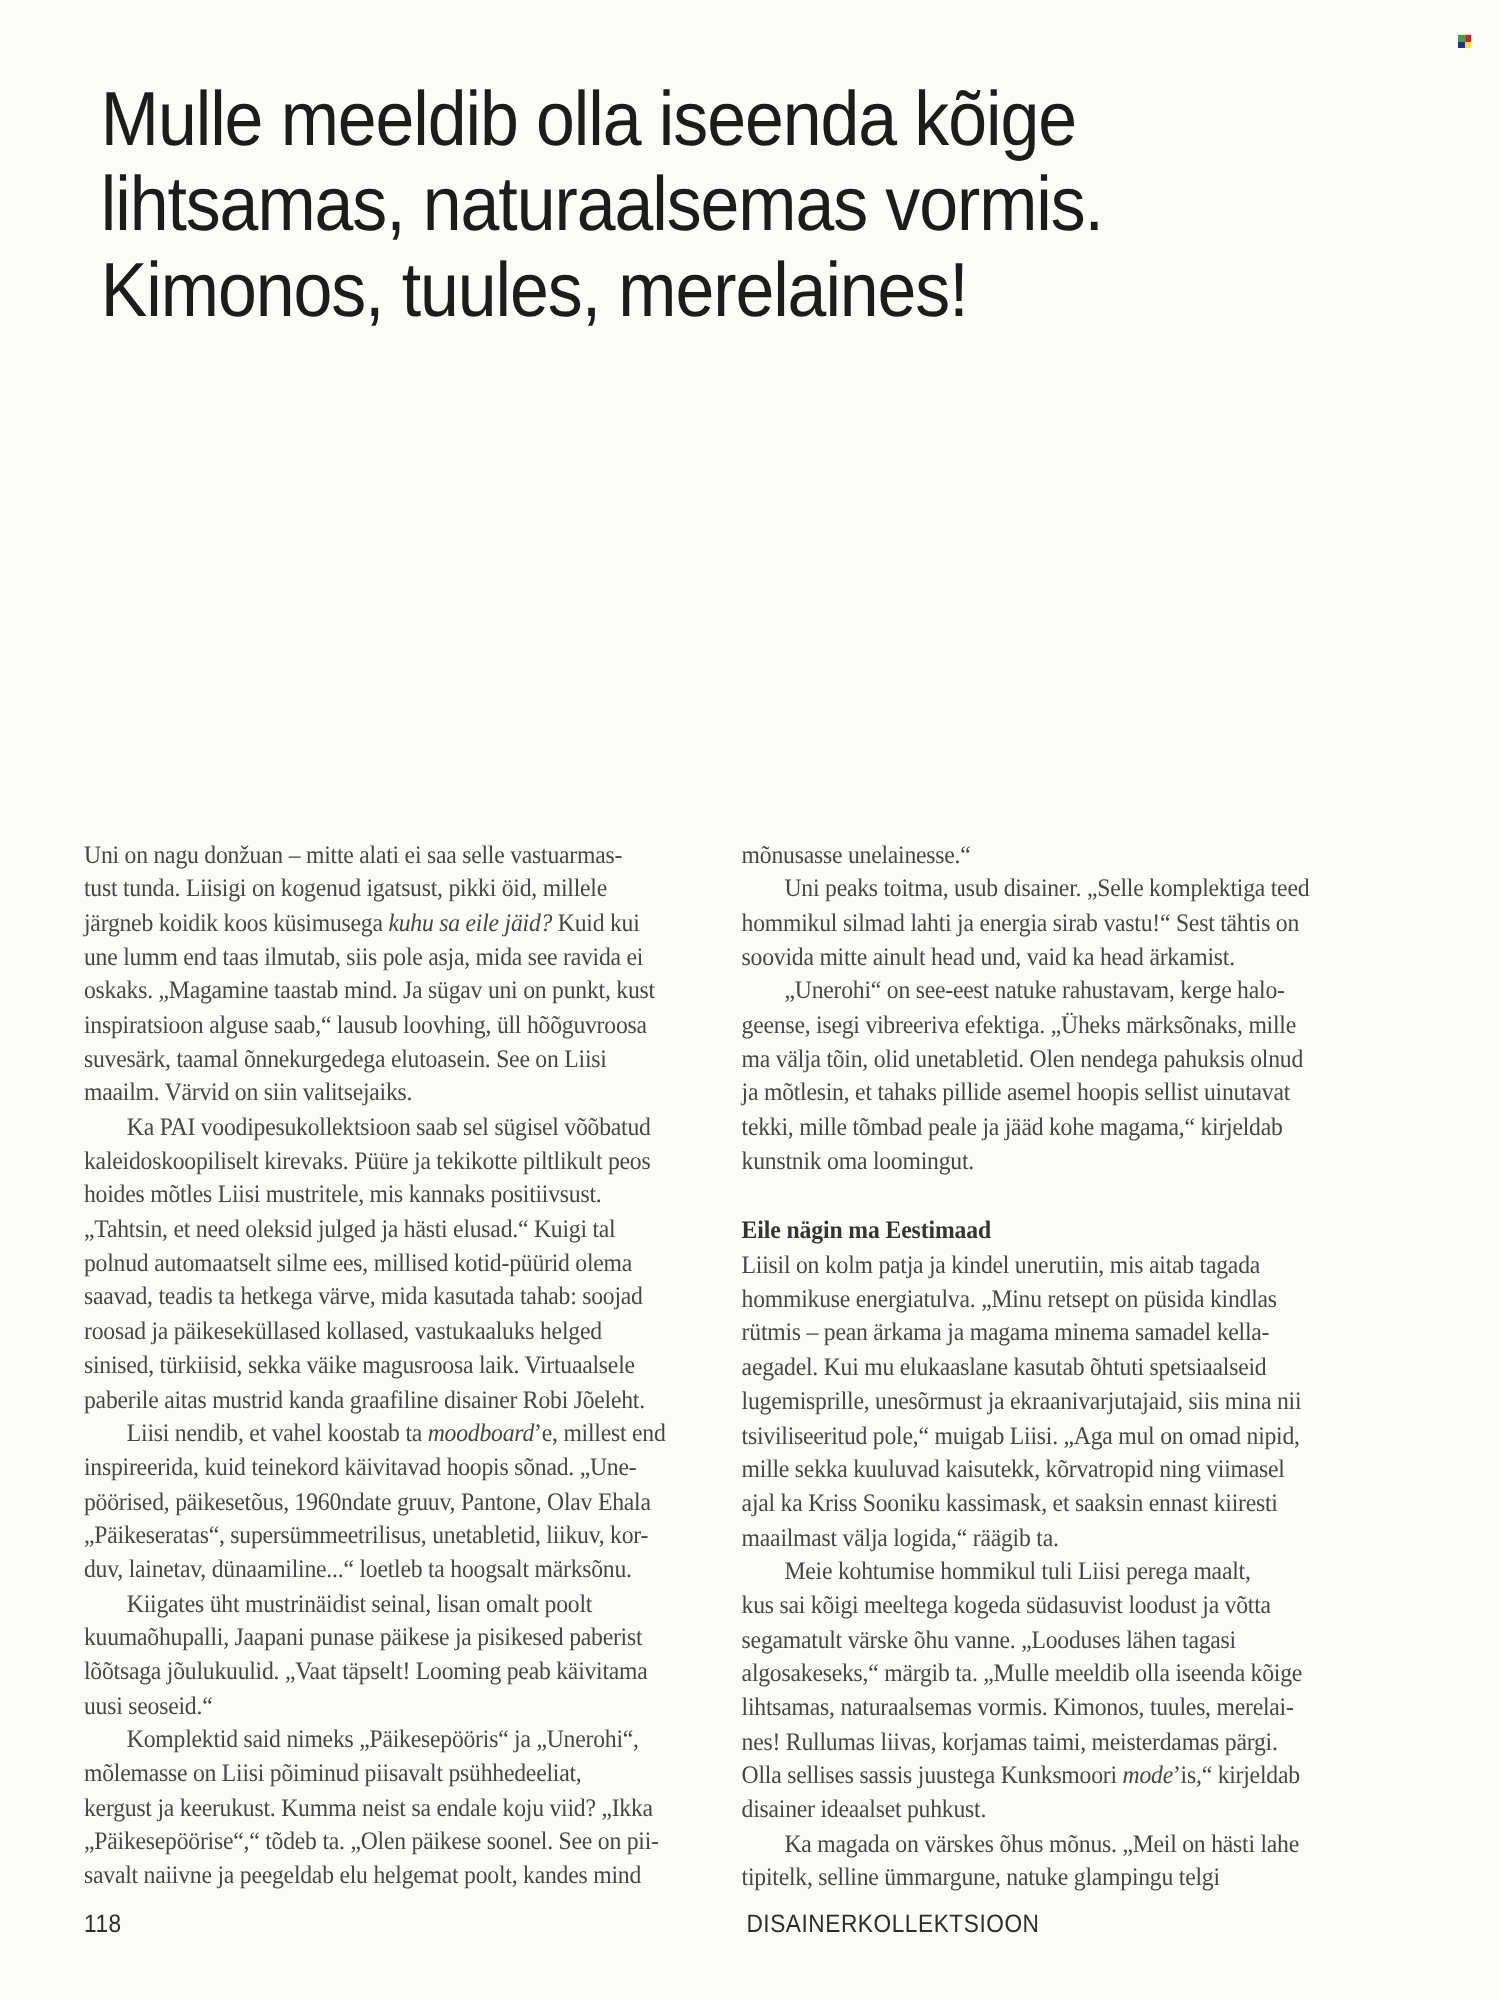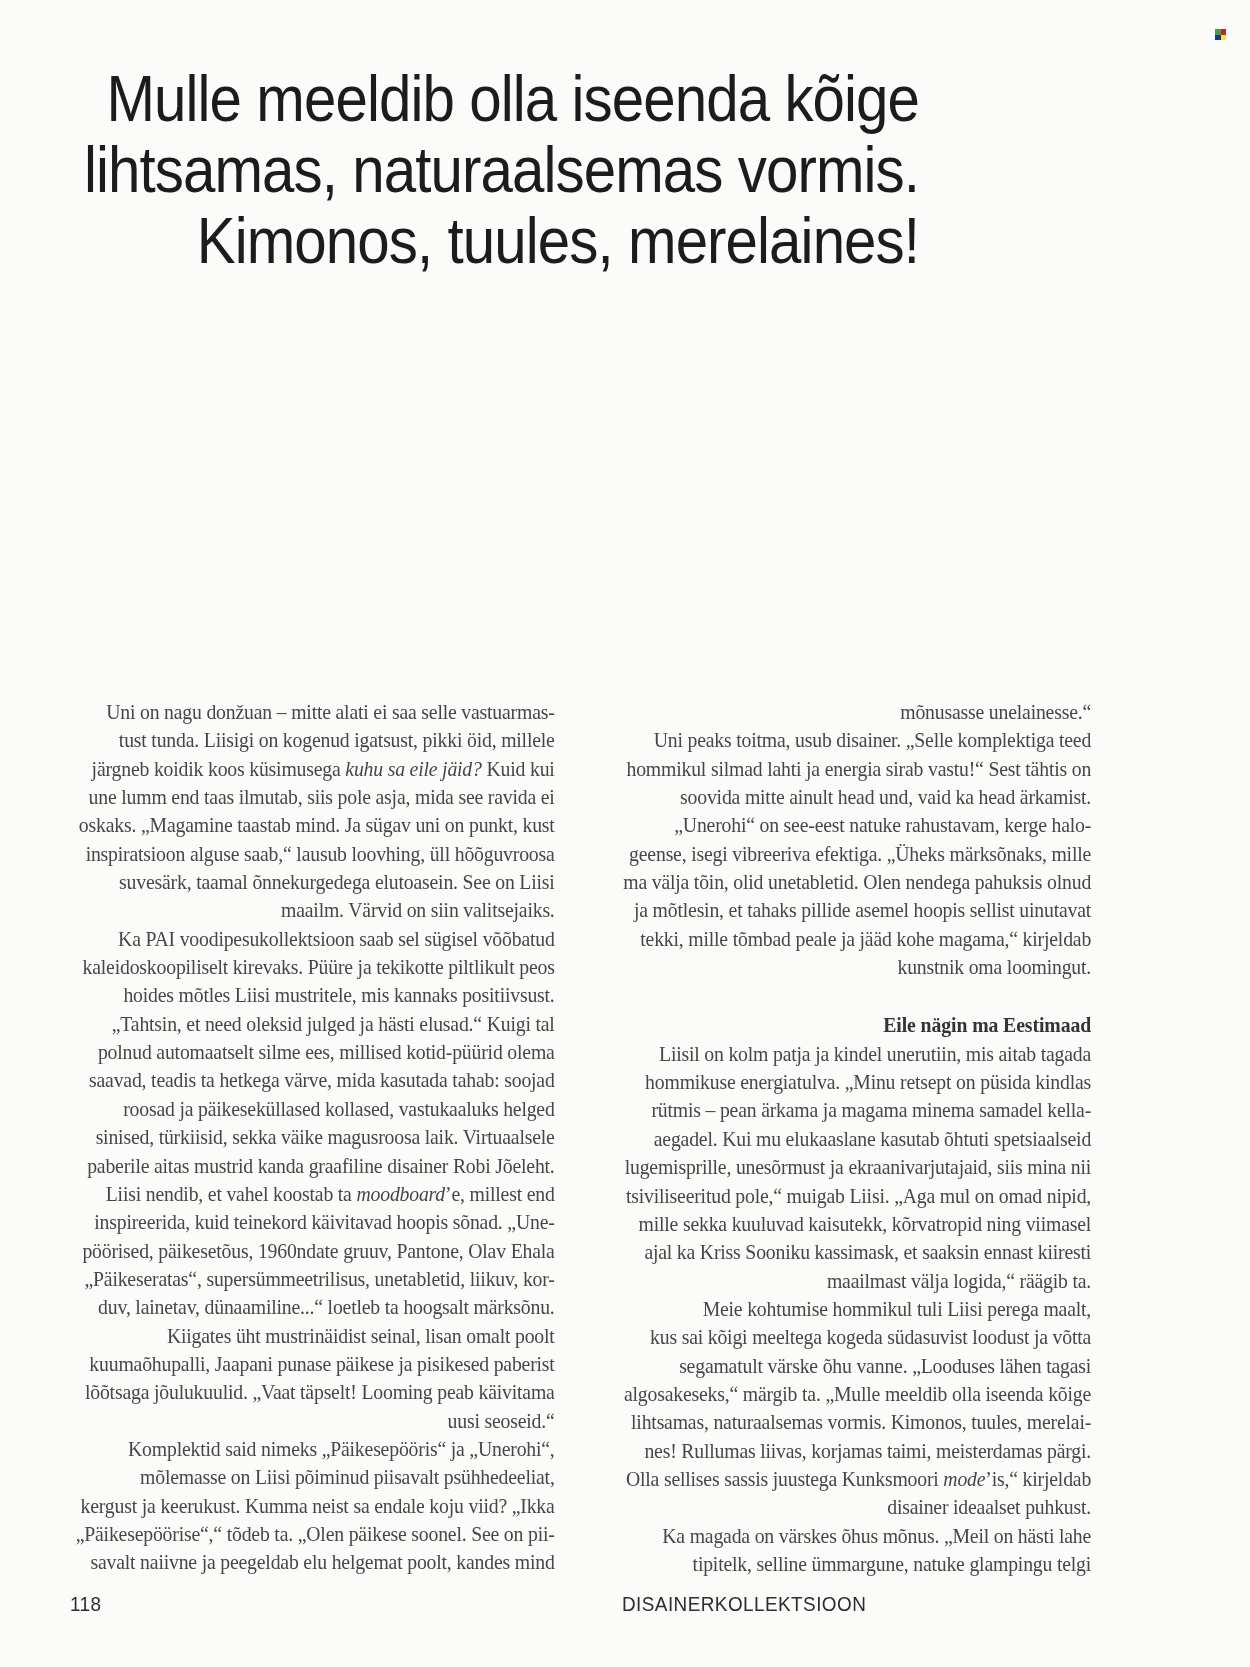--- a/index.html
+++ b/index.html
@@ -1,18 +1,18 @@
 <!DOCTYPE html>
 <html><head>
 <meta charset="utf-8">
 <style>
   html,body{margin:0;padding:0;}
   body{width:1250px;height:1667px;background:#fbfbfa;position:relative;overflow:hidden;
        font-family:"Liberation Serif", serif;}
-  .page{position:absolute;inset:0;text-align:right;}
+  .page{position:absolute;inset:0;}
 
   
   .logo{position:absolute;left:1215px;top:29px;width:11px;height:11px;
         display:grid;grid-template-columns:1fr 1fr;grid-template-rows:1fr 1fr;}
   .logo .sq{width:100%;height:100%;}
 
   
   .headline{position:absolute;left:84px;top:64px;margin:0;
             font-family:"Liberation Sans", sans-serif;font-weight:400;
             font-size:64px;line-height:71px;letter-spacing:-1px;color:#1c1c1c;

